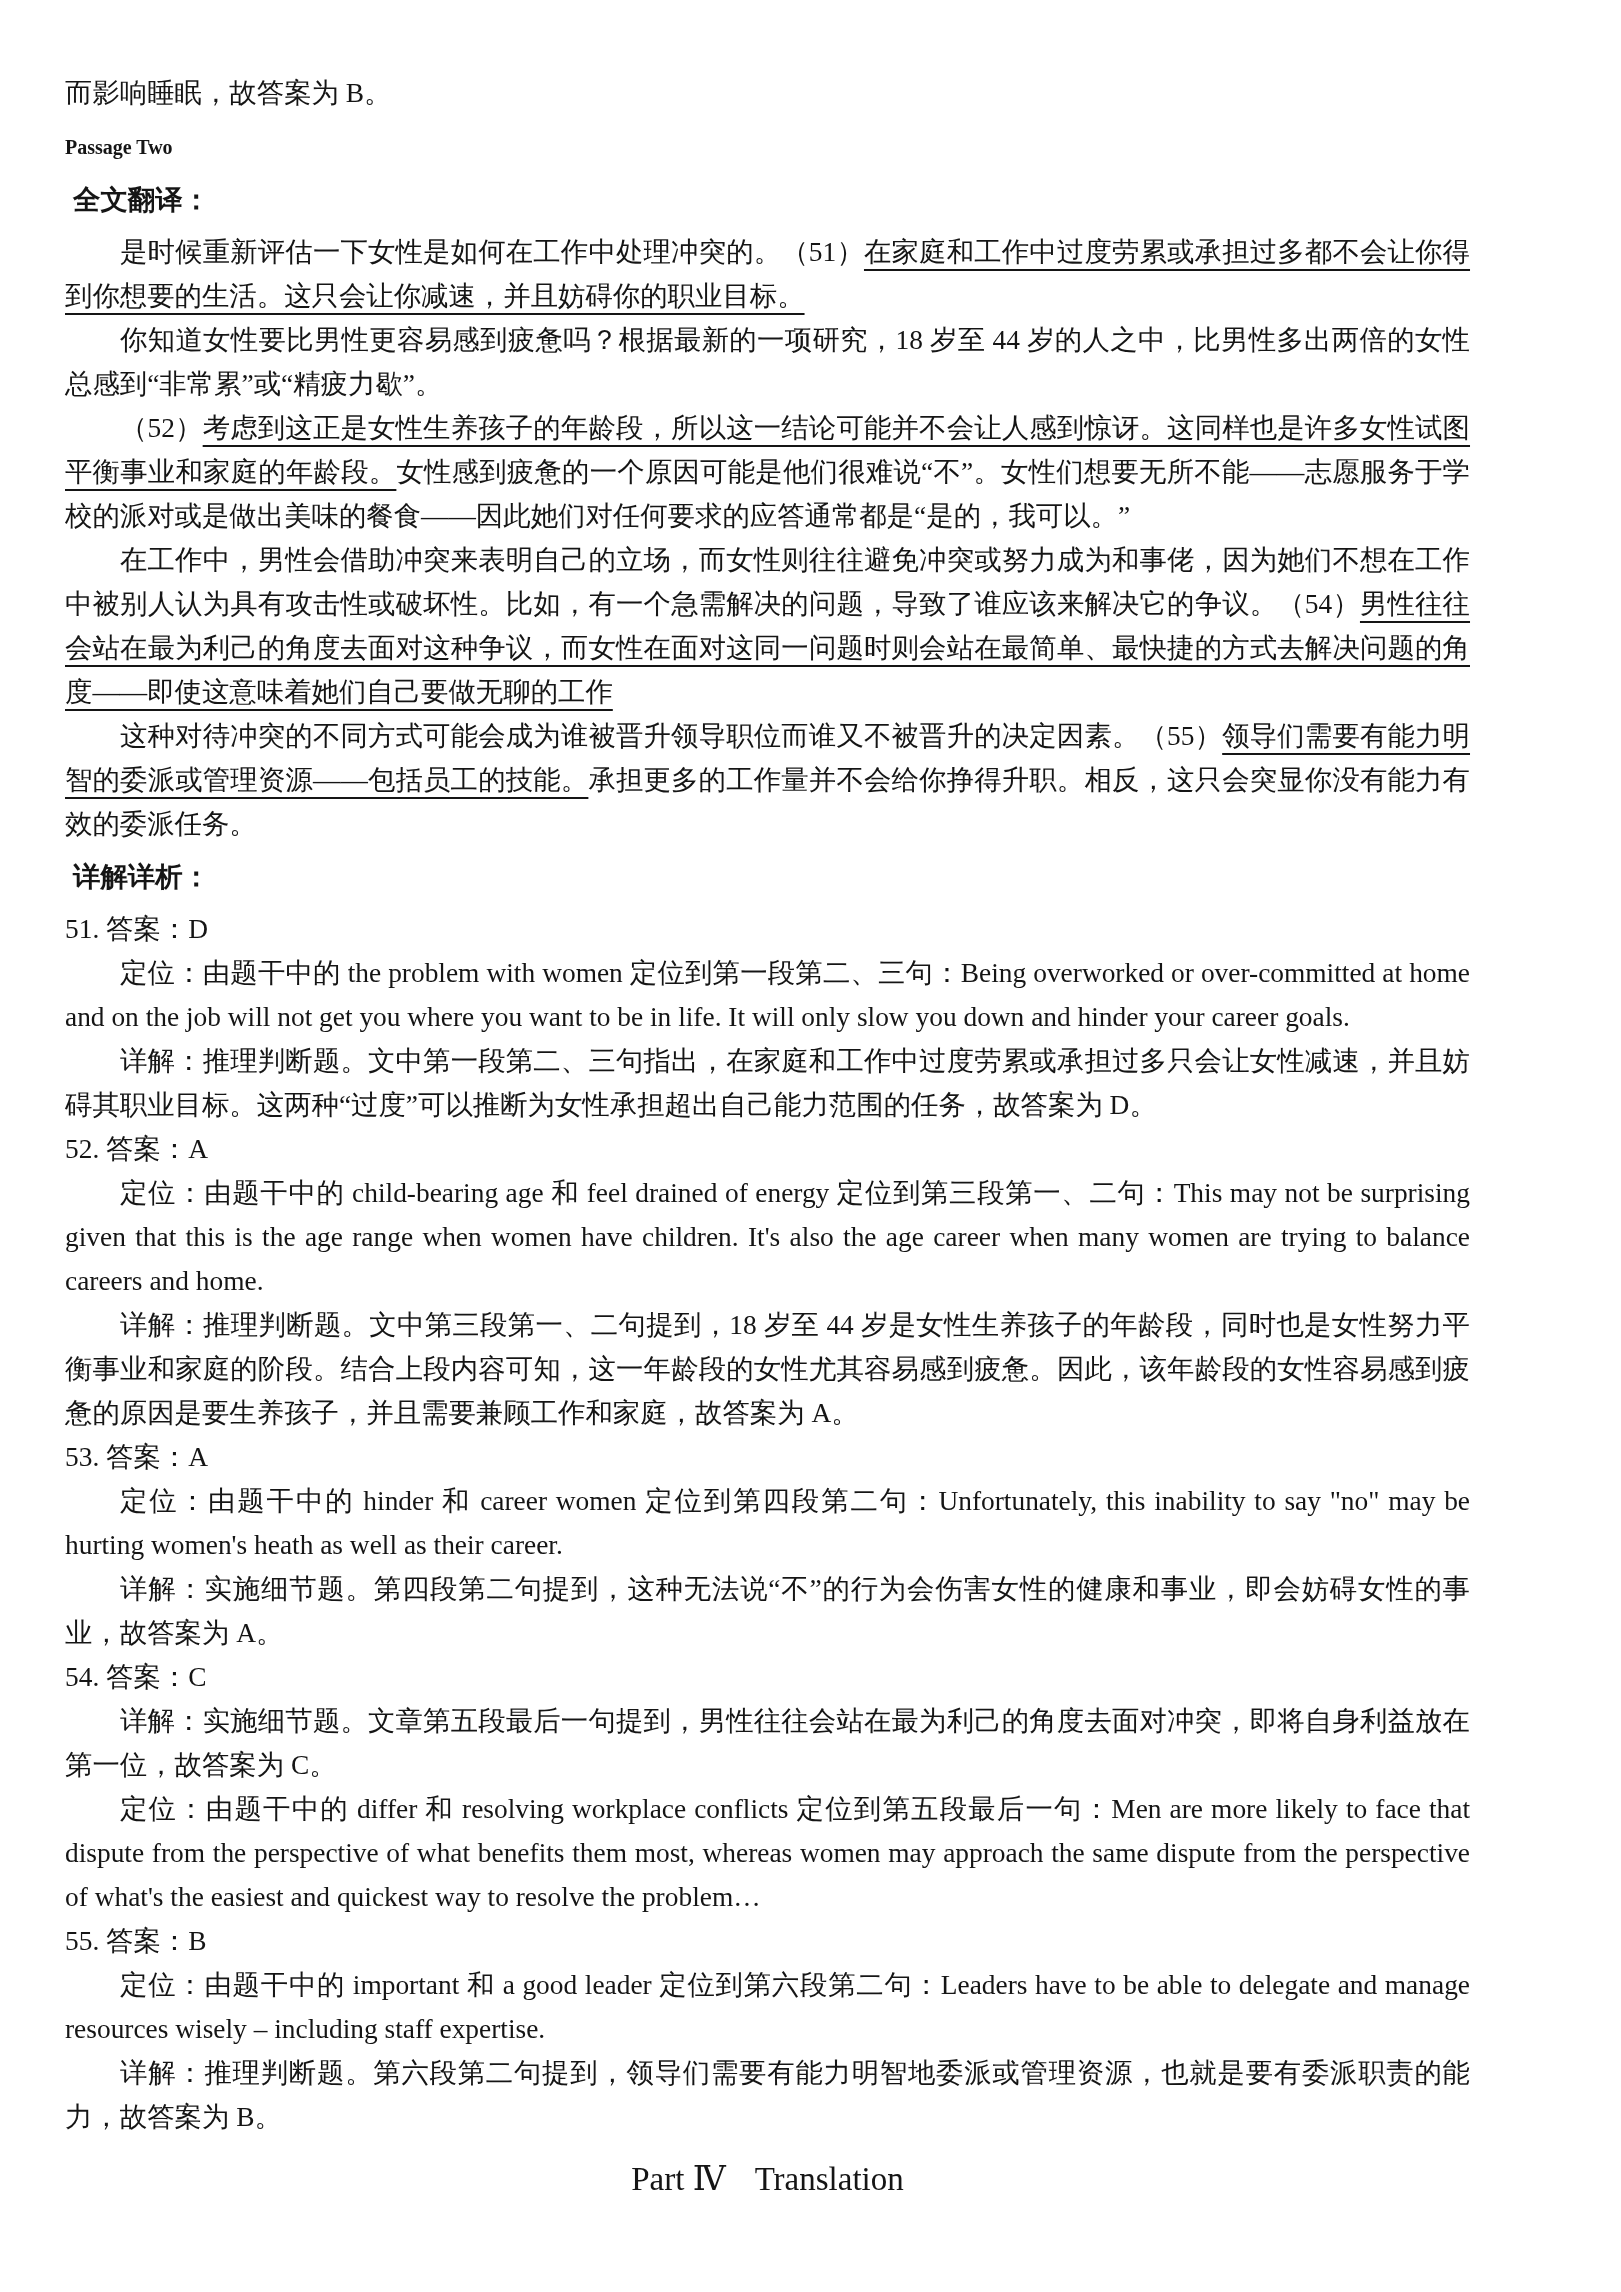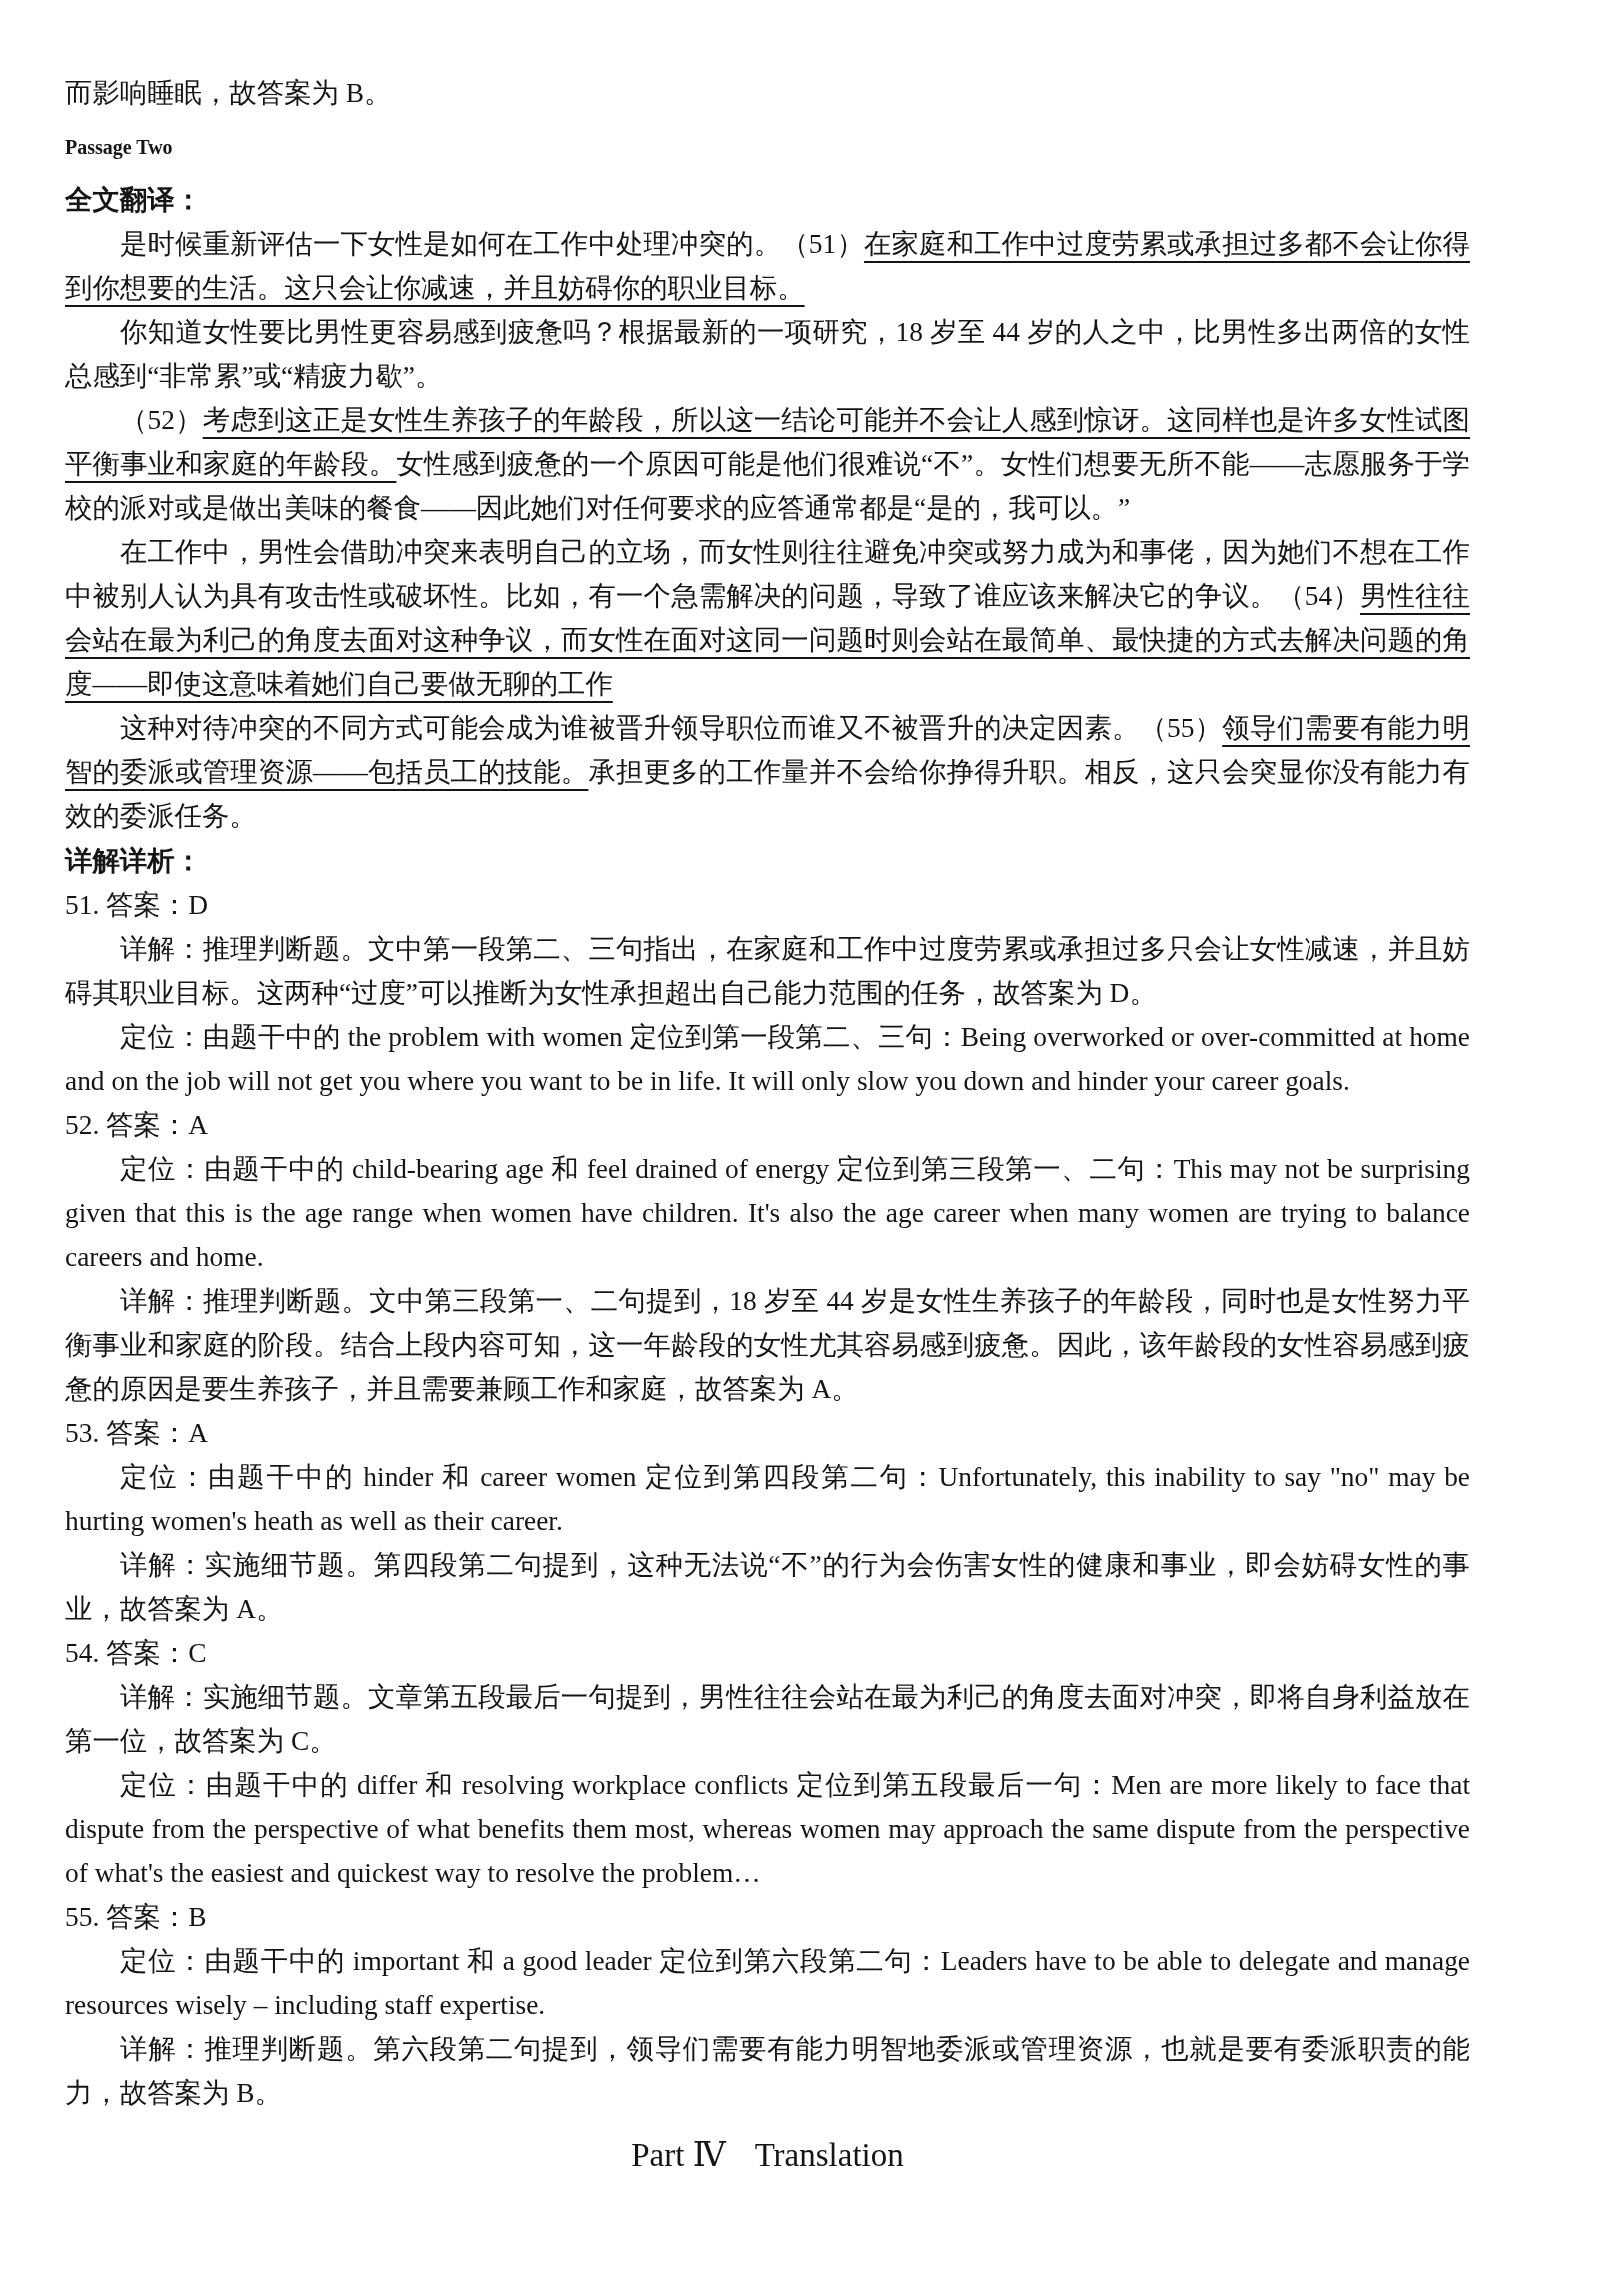--- a/index.html
+++ b/index.html
@@ -32,21 +32,21 @@
     text-indent: 0;
   }
   .passage-title {
     margin: 9.8px 0 7.8px 0;
     line-height: 44px;
     font-size: 20px;
     font-weight: bold;
     font-family: "Liberation Serif", "DejaVu Serif", serif;
   }
   .cn-heading {
-    margin: 0;
+    margin: 8px;
     line-height: 45px;
     font-size: 27.4px;
     font-weight: bold;
     text-align: left;
     font-family: "Liberation Sans", "DejaVu Sans", sans-serif;
   }
   .u {
     text-decoration: underline;
     text-decoration-thickness: 2px;
     text-underline-offset: 7.8px;
@@ -81,22 +81,22 @@
       <p class="para indent"><span>（52）</span><span class="u">考虑到这正是女性生养孩子的年龄段，所以这一结论可能并不会让人感到惊讶。这同样也是许多女性试图平衡事业和家庭的年龄段。</span><span>女性感到疲惫的一个原因可能是他们很难说“不”。女性们想要无所不能——志愿服务于学校的派对或是做出美味的餐食——因此她们对任何要求的应答通常都是“是的，我可以。”</span></p>
       <p class="para indent"><span>在工作中，男性会借助冲突来表明自己的立场，而女性则往往避免冲突或努力成为和事佬，因为她们不想在工作中被别人认为具有攻击性或破坏性。比如，有一个急需解决的问题，导致了谁应该来解决它的争议。（54）</span><span class="u">男性往往会站在最为利己的角度去面对这种争议，而女性在面对这同一问题时则会站在最简单、最快捷的方式去解决问题的角度——即使这意味着她们自己要做无聊的工作</span></p>
       <p class="para indent"><span>这种对待冲突的不同方式可能会成为谁被晋升领导职位而谁又不被晋升的决定因素。（55）</span><span class="u">领导们需要有能力明智的委派或管理资源——包括员工的技能。</span><span>承担更多的工作量并不会给你挣得升职。相反，这只会突显你没有能力有效的委派任务。</span></p>
     </div>
 
   <h3 class="cn-heading">详解详析：</h3>
 
   <div id="analysis-items">
       <div>
         <p class="para answer-line">51. 答案：D</p>
+        <p class="para indent">定位：由题干中的 the problem with women 定位到第一段第二、三句：Being overworked or over-committed at home and on the job will not get you where you want to be in life. It will only slow you down and hinder your career goals.</p>
         <p class="para indent">详解：推理判断题。文中第一段第二、三句指出，在家庭和工作中过度劳累或承担过多只会让女性减速，并且妨碍其职业目标。这两种“过度”可以推断为女性承担超出自己能力范围的任务，故答案为 D。</p>
-        <p class="para indent">定位：由题干中的 the problem with women 定位到第一段第二、三句：Being overworked or over-committed at home and on the job will not get you where you want to be in life. It will only slow you down and hinder your career goals.</p>
       </div>
       <div>
         <p class="para answer-line">52. 答案：A</p>
         <p class="para indent">定位：由题干中的 child-bearing age 和 feel drained of energy 定位到第三段第一、二句：This may not be surprising given that this is the age range when women have children. It's also the age career when many women are trying to balance careers and home.</p>
         <p class="para indent">详解：推理判断题。文中第三段第一、二句提到，18 岁至 44 岁是女性生养孩子的年龄段，同时也是女性努力平衡事业和家庭的阶段。结合上段内容可知，这一年龄段的女性尤其容易感到疲惫。因此，该年龄段的女性容易感到疲惫的原因是要生养孩子，并且需要兼顾工作和家庭，故答案为 A。</p>
       </div>
       <div>
         <p class="para answer-line">53. 答案：A</p>
         <p class="para indent">定位：由题干中的 hinder 和 career women 定位到第四段第二句：Unfortunately, this inability to say "no" may be hurting women's heath as well as their career.</p>
         <p class="para indent">详解：实施细节题。第四段第二句提到，这种无法说“不”的行为会伤害女性的健康和事业，即会妨碍女性的事业，故答案为 A。</p>

